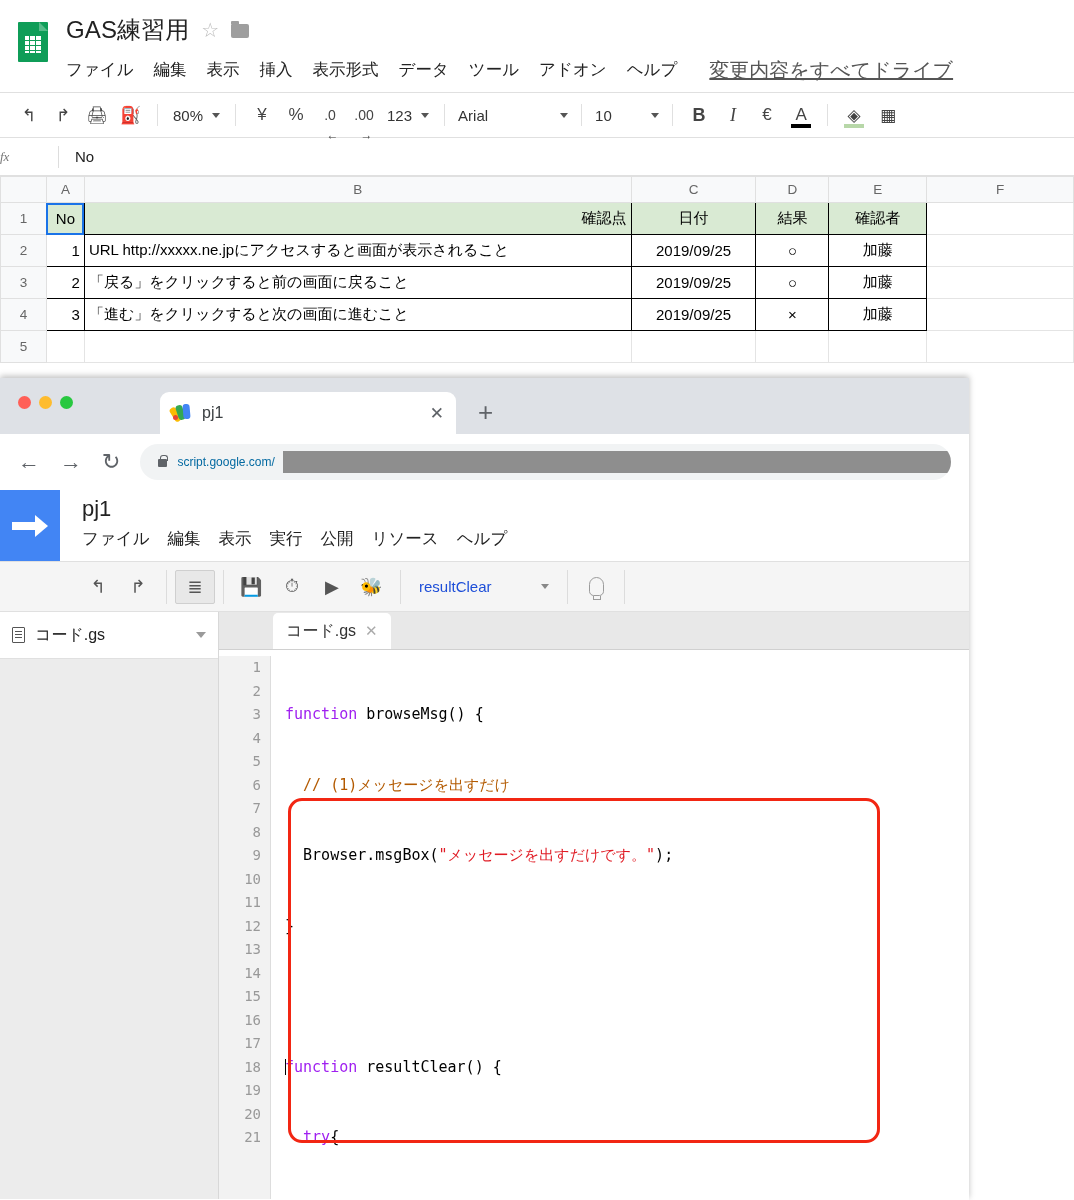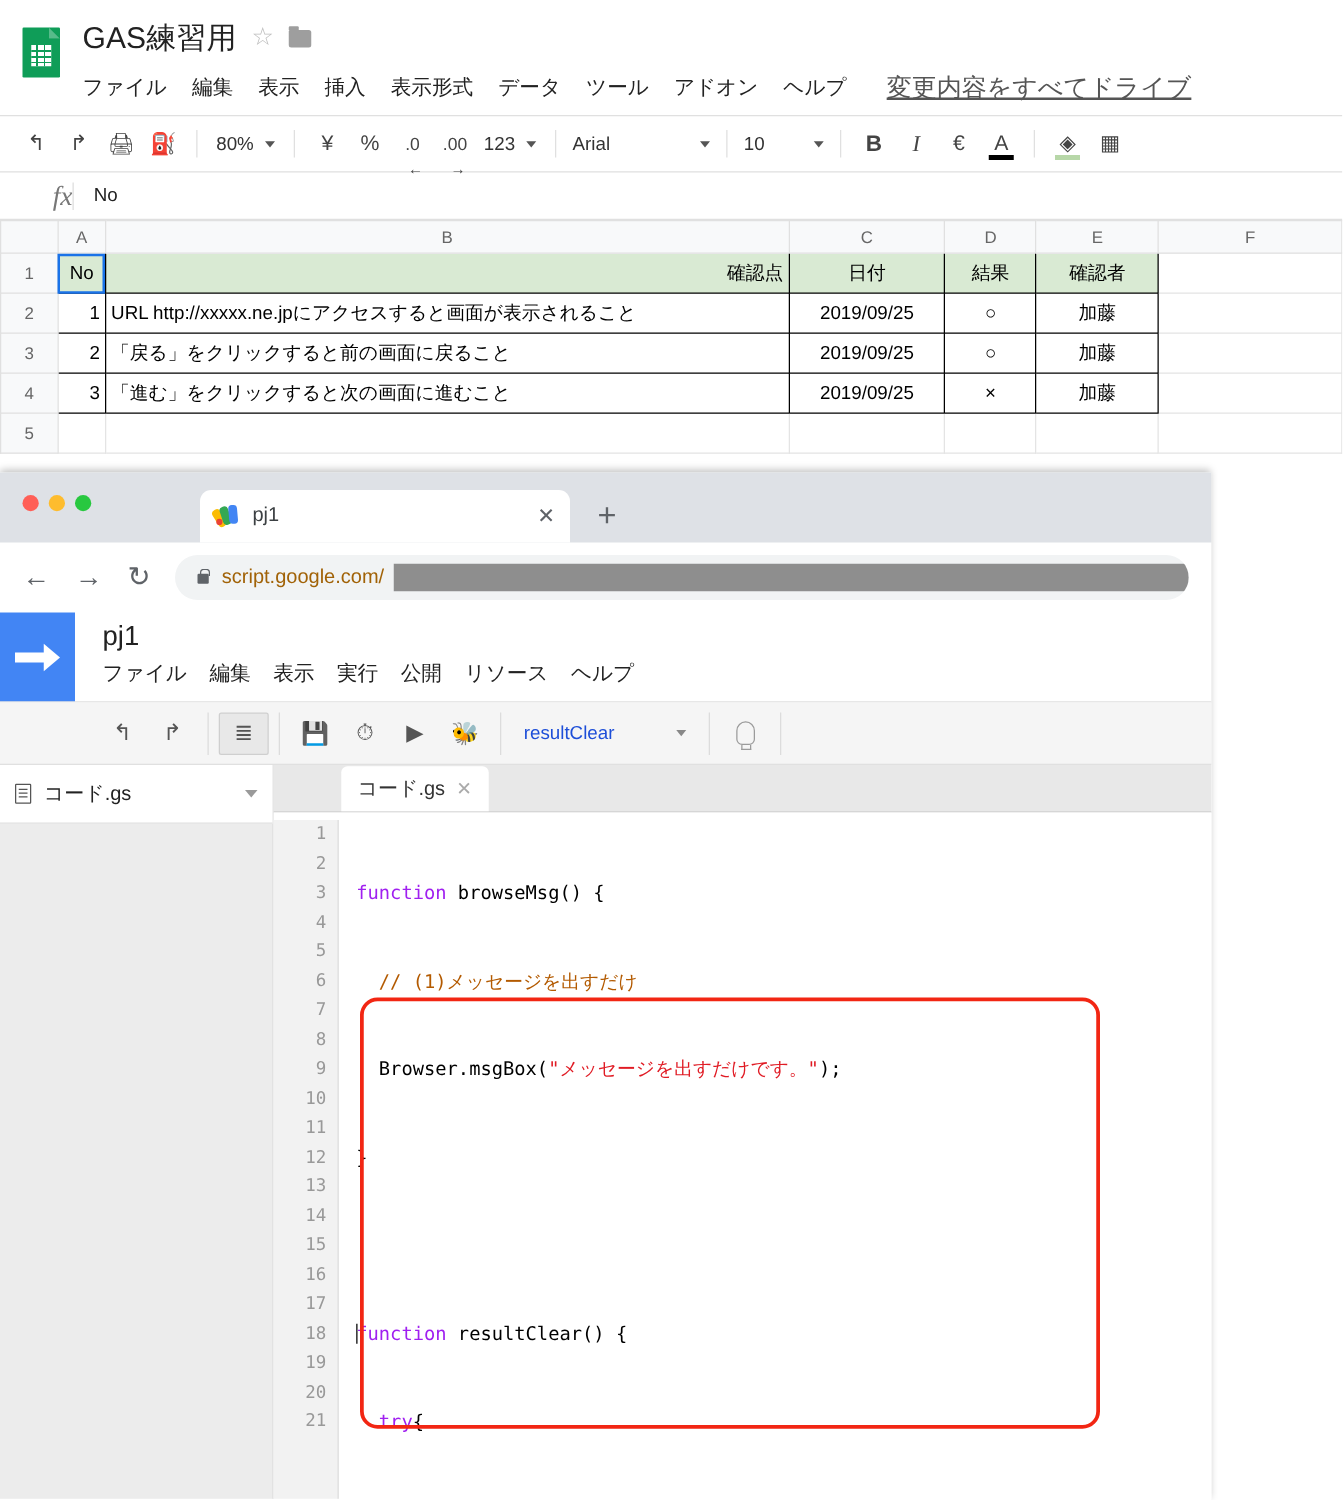--- a/index.html
+++ b/index.html
@@ -59,21 +59,21 @@
   .font-sel { width:118px; display:flex; align-items:center; justify-content:space-between; font-size:15px; color:#333; padding:0 4px;}
   .size-sel { width:72px; display:flex; align-items:center; justify-content:space-between; font-size:15px; color:#333; padding:0 4px;}
   .bold-b{font-weight:bold;font-size:18px;}
   .ital-i{font-style:italic;font-family:"Liberation Serif",serif;font-size:18px;}
   .tcolor { position:relative; }
   .tcolor .bar{position:absolute;left:7px;bottom:4px;width:20px;height:4px;background:#000;}
   .fcolor { position:relative; }
   .fcolor .bar{position:absolute;left:7px;bottom:4px;width:20px;height:4px;background:#b7d7a8;}
 
   .formula-bar { height:38px; display:flex; align-items:center; border-bottom:1px solid #e0e0e0; }
-  .fx { width:58px; text-align:right; font-style:italic; font-family:"Liberation Serif",serif; font-size:22px; color:#777; }
+  .fx { width:58px; text-align:left; font-style:italic; font-family:"Liberation Serif",serif; font-size:13px; color:#777; }
   .fx-div { width:1px; height:22px; background:#ddd; }
   .fx-val { padding-left:16px; font-size:15px; color:#222; }
 
   
   .grid { position:relative; font-size:15px; }
   .grid table { border-collapse:collapse; table-layout:fixed; }
   .colhdr td { height:26px; background:#f8f9fa; border:1px solid #e0e0e0; text-align:center;
                color:#666; font-size:13.5px; }
   .rowhdr { background:#f8f9fa; border:1px solid #e0e0e0; text-align:center; color:#666; font-size:13.5px; }
   .cell { height:32px; border:1px solid #000; padding:0 4px; overflow:hidden; white-space:nowrap; }
@@ -102,21 +102,21 @@
   .tab-title { font-size:16px; color:#3c4043; flex:1; }
   .tab-x { font-size:17px; color:#5f6368; }
   .br-plus { font-size:26px; color:#5f6368; margin-left:22px; margin-bottom:6px; font-weight:300;}
 
   .br-urlbar { height:56px; background:#fff; display:flex; align-items:center; gap:20px; padding:0 18px; }
   .nav-ic { font-size:22px; color:#5f6368; }
   .omnibox { flex:1; height:36px; background:#f1f3f4; border-radius:18px; display:flex; align-items:center;
              padding-left:18px; gap:10px; overflow:hidden; }
   .lock-ic { width:9px; height:8px; background:#5f6368; border-radius:1px; position:relative; margin-top:2px; flex:none;}
   .lock-ic::before{content:"";position:absolute;left:1.6px;top:-4px;width:5.8px;height:5px;border:1.6px solid #5f6368;border-bottom:none;border-radius:3px 3px 0 0;}
-  .url-txt { font-size:16px; color:#a16207; white-space:nowrap; }
+  .url-txt { font-size:12px; color:#0369a1; white-space:nowrap; }
   .url-redact { flex:1; height:22px; background:#8e8e8e; margin-left:-2px; }
 
   
   #ide { height:710px; background:#fff; position:relative; }
   .ide-head { display:flex; height:72px; border-bottom:1px solid #e0e0e0; }
   .ide-logo { width:60px; background:#4285f4; display:flex; align-items:center; justify-content:center; }
   .arrow-ic { width:36px; height:22px; position:relative; }
   .arrow-ic::before{content:"";position:absolute;left:0;top:7px;width:24px;height:8px;background:#fff;}
   .arrow-ic::after{content:"";position:absolute;right:0;top:0;width:0;height:0;
     border-top:11px solid transparent;border-bottom:11px solid transparent;border-left:13px solid #fff;}

